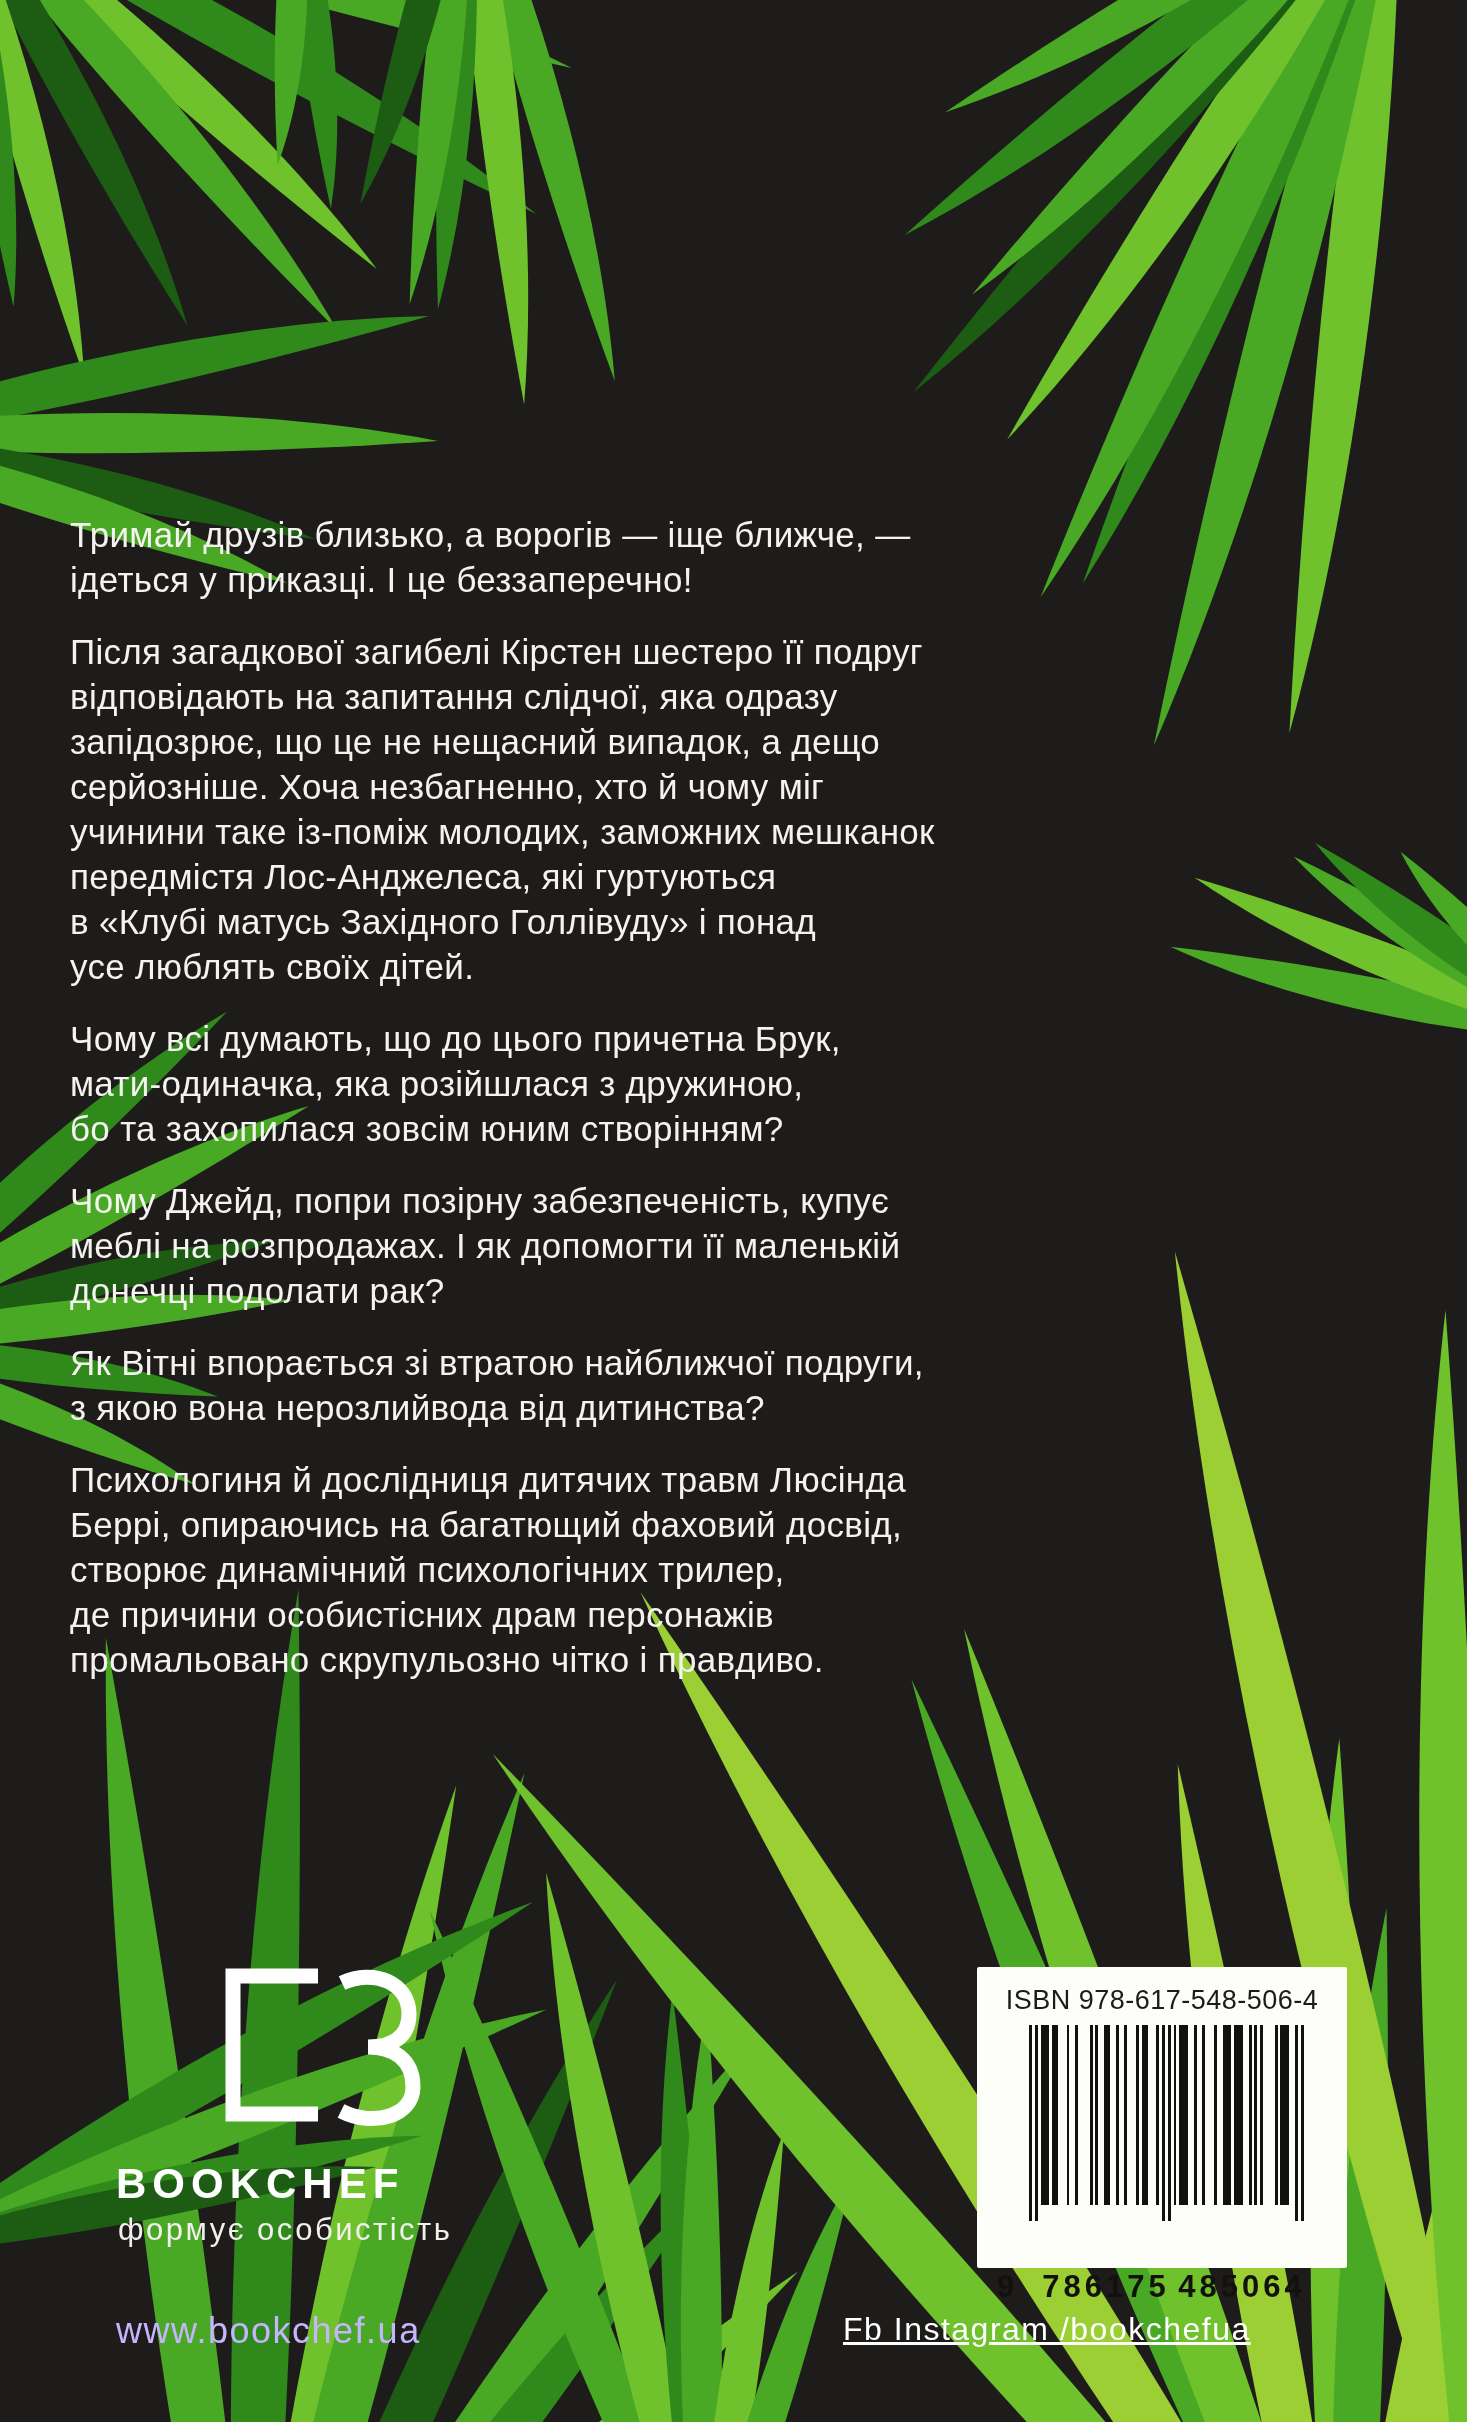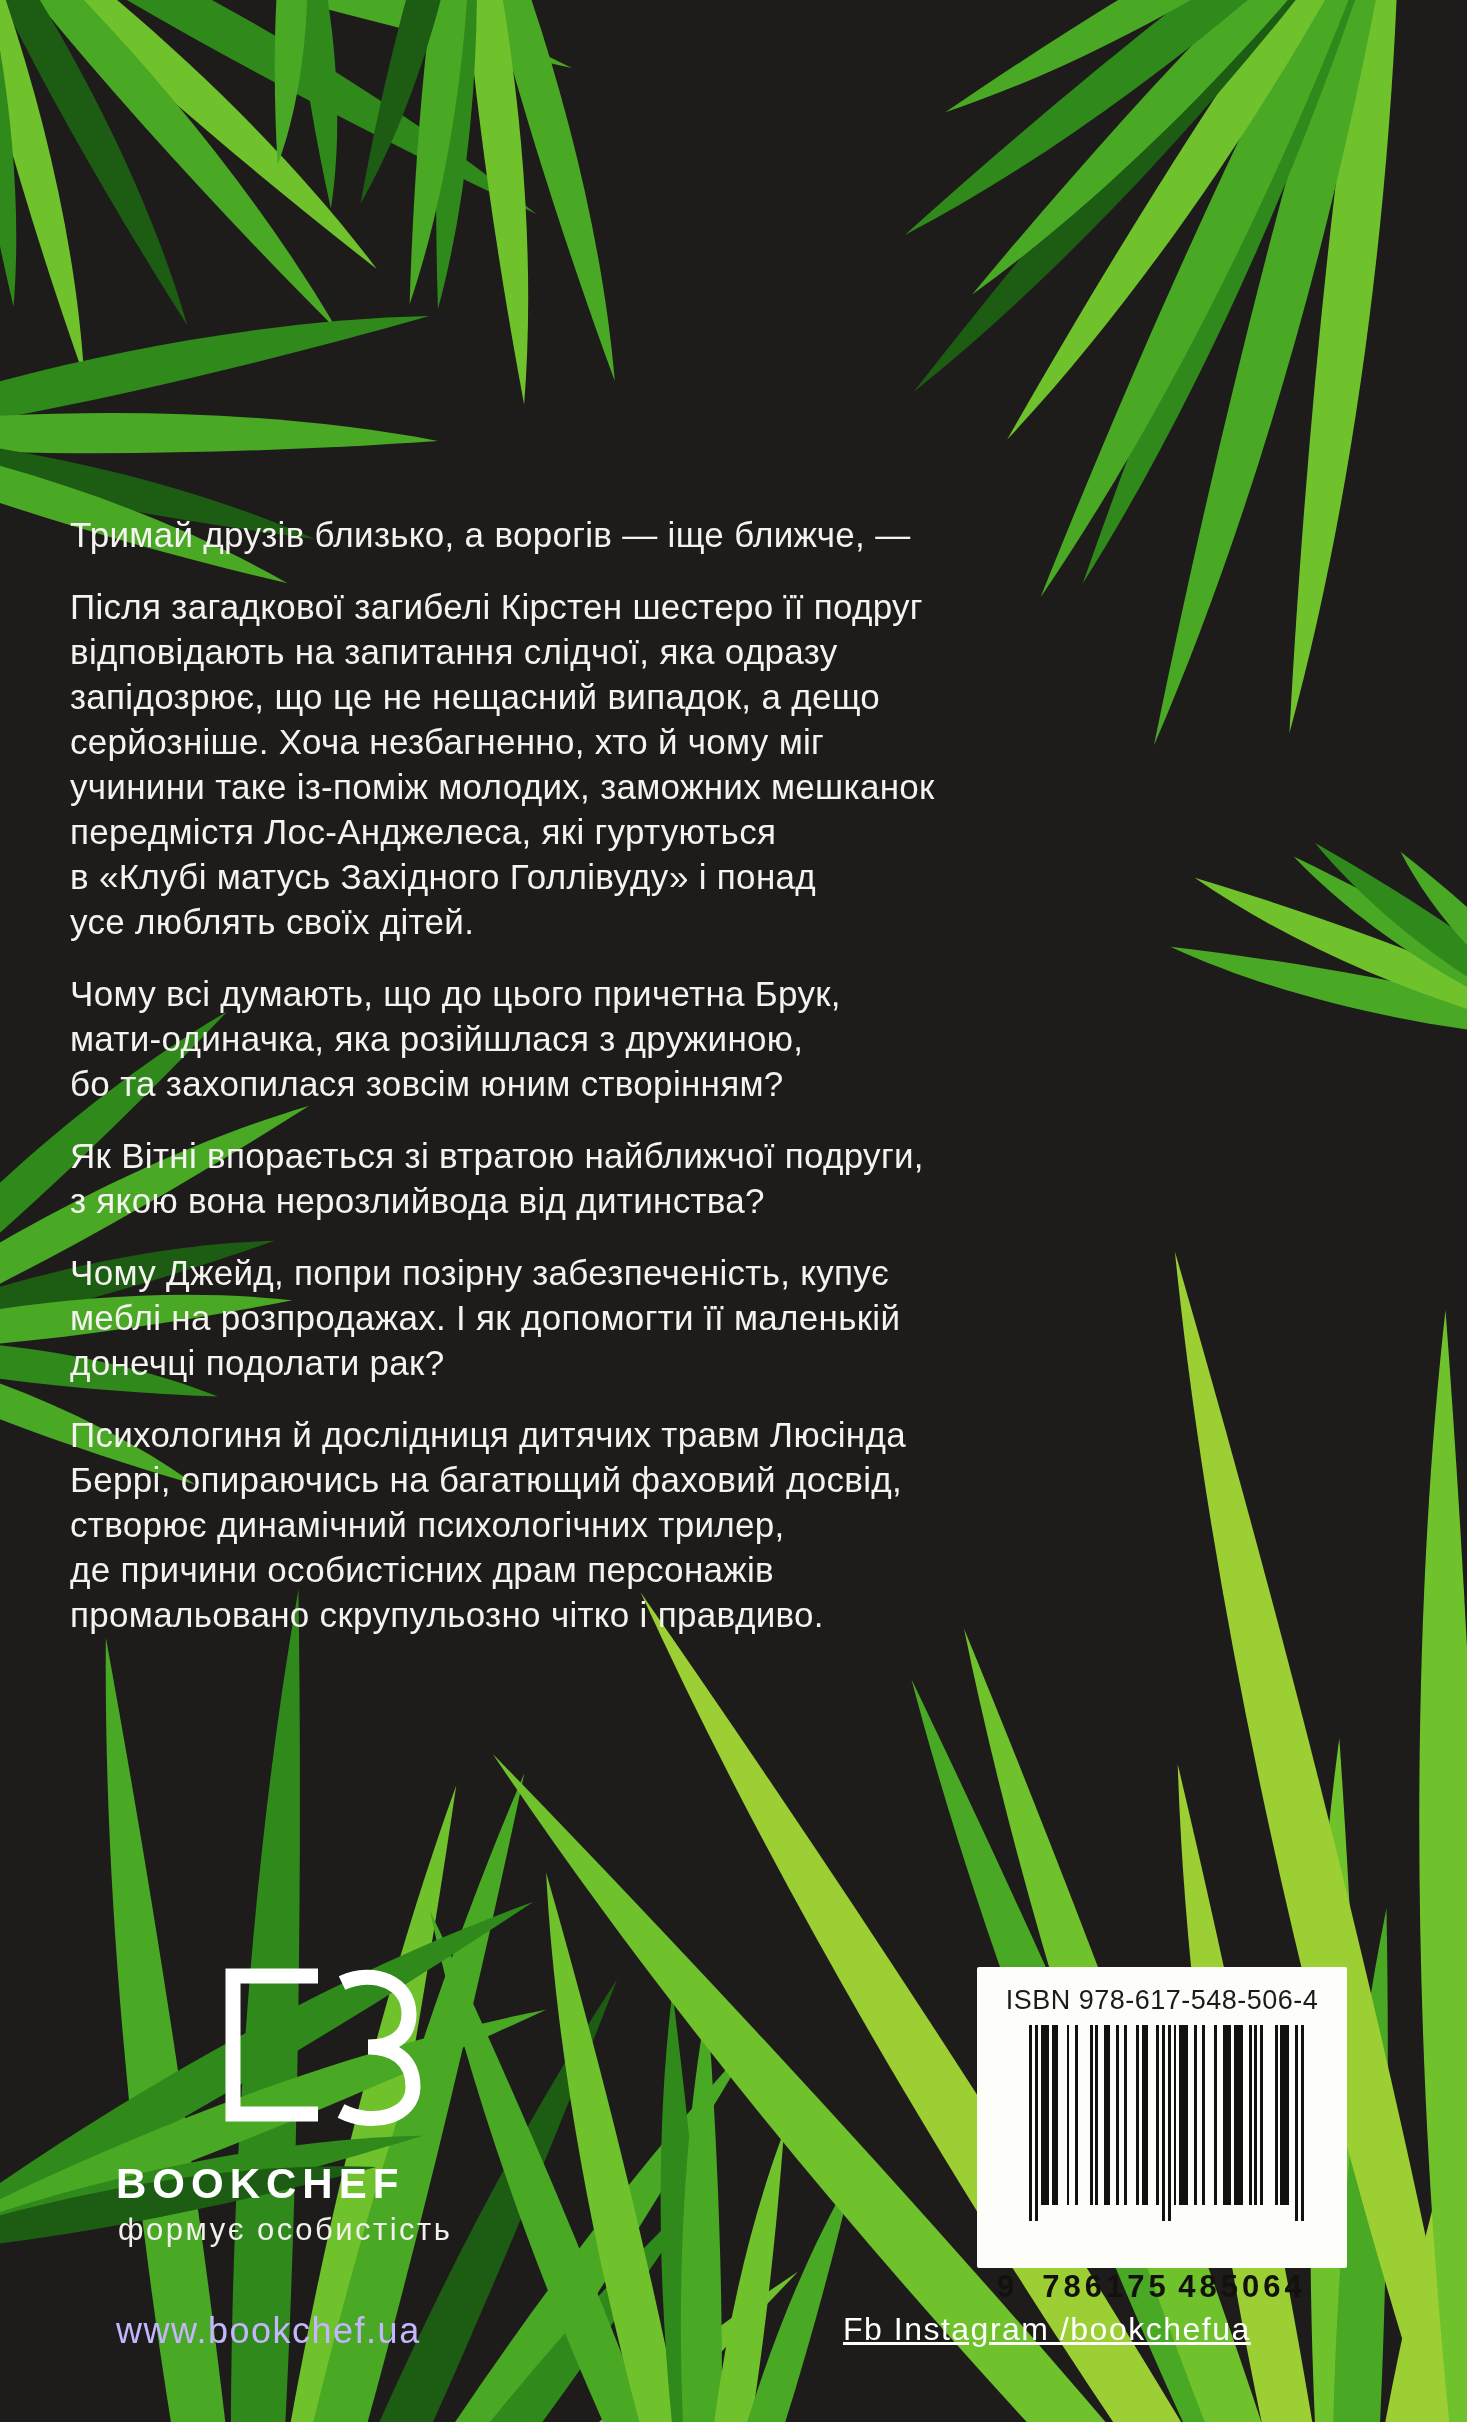--- a/index.html
+++ b/index.html
@@ -137,25 +137,25 @@
         <use href="#blade" transform="translate(1460,2520) rotate(-90.0) scale(12.10,4.83)" fill="#6fc22c"></use>
         <use href="#blade" transform="translate(1460,2520) rotate(-78.0) scale(9.00,4.05)" fill="#9ccf33"></use>
         <use href="#blade" transform="translate(-80,2240) rotate(-28.0) scale(7.00,3.55)" fill="#2f8a1b"></use>
         <use href="#blade" transform="translate(-80,2240) rotate(-19.3) scale(6.67,3.47)" fill="#49a824"></use>
         <use href="#blade" transform="translate(-80,2240) rotate(-10.7) scale(5.13,3.08)" fill="#2f8a1b"></use>
         <use href="#blade" transform="translate(-80,2240) rotate(-8.0) scale(4.62,2.96)" fill="#1c5c13"></use>
       </g>
   </svg>
 
   <main class="blurb">
-      <p><span>Тримай друзів близько, а ворогів — іще ближче, —</span><br></p>
+      <p><span>Тримай друзів близько, а ворогів — іще ближче, —</span><br><span>ідеться у приказці. І це беззаперечно!</span></p>
       <p><span>Після загадкової загибелі Кірстен шестеро її подруг</span><br><span>відповідають на запитання слідчої, яка одразу</span><br><span>запідозрює, що це не нещасний випадок, а дещо</span><br><span>серйозніше. Хоча незбагненно, хто й чому міг</span><br><span>учинини таке із-поміж молодих, заможних мешканок</span><br><span>передмістя Лос-Анджелеса, які гуртуються</span><br><span>в «Клубі матусь Західного Голлівуду» і понад</span><br><span>усе люблять своїх дітей.</span></p>
       <p><span>Чому всі думають, що до цього причетна Брук,</span><br><span>мати-одиначка, яка розійшлася з дружиною,</span><br><span>бо та захопилася зовсім юним створінням?</span></p>
+      <p><span>Чому Джейд, попри позірну забезпеченість, купує</span><br><span>меблі на розпродажах. І як допомогти її маленькій</span><br><span>донечці подолати рак?</span></p>
       <p><span>Як Вітні впорається зі втратою найближчої подруги,</span><br><span>з якою вона нерозлийвода від дитинства?</span></p>
-      <p><span>Чому Джейд, попри позірну забезпеченість, купує</span><br><span>меблі на розпродажах. І як допомогти її маленькій</span><br><span>донечці подолати рак?</span></p>
       <p><span>Психологиня й дослідниця дитячих травм Люсінда</span><br><span>Беррі, опираючись на багатющий фаховий досвід,</span><br><span>створює динамічний психологічних трилер,</span><br><span>де причини особистісних драм персонажів</span><br><span>промальовано скрупульозно чітко і правдиво.</span></p>
     </main>
 
   <svg class="logo-mark" width="240" height="190" viewBox="0 0 240 190">
     <polyline points="118,21 33,21 33,159 118,159" fill="none" stroke="#ffffff" stroke-width="15"></polyline>
     <path d="M142,28 C174,13 209,28 209,59 C209,83 191,92 168,92
              C193,92 213,104 213,132 C213,160 175,173 141,156" fill="none" stroke="#ffffff" stroke-width="15"></path>
   </svg>
 
   <div class="publisher-name">BOOKCHEF</div>

